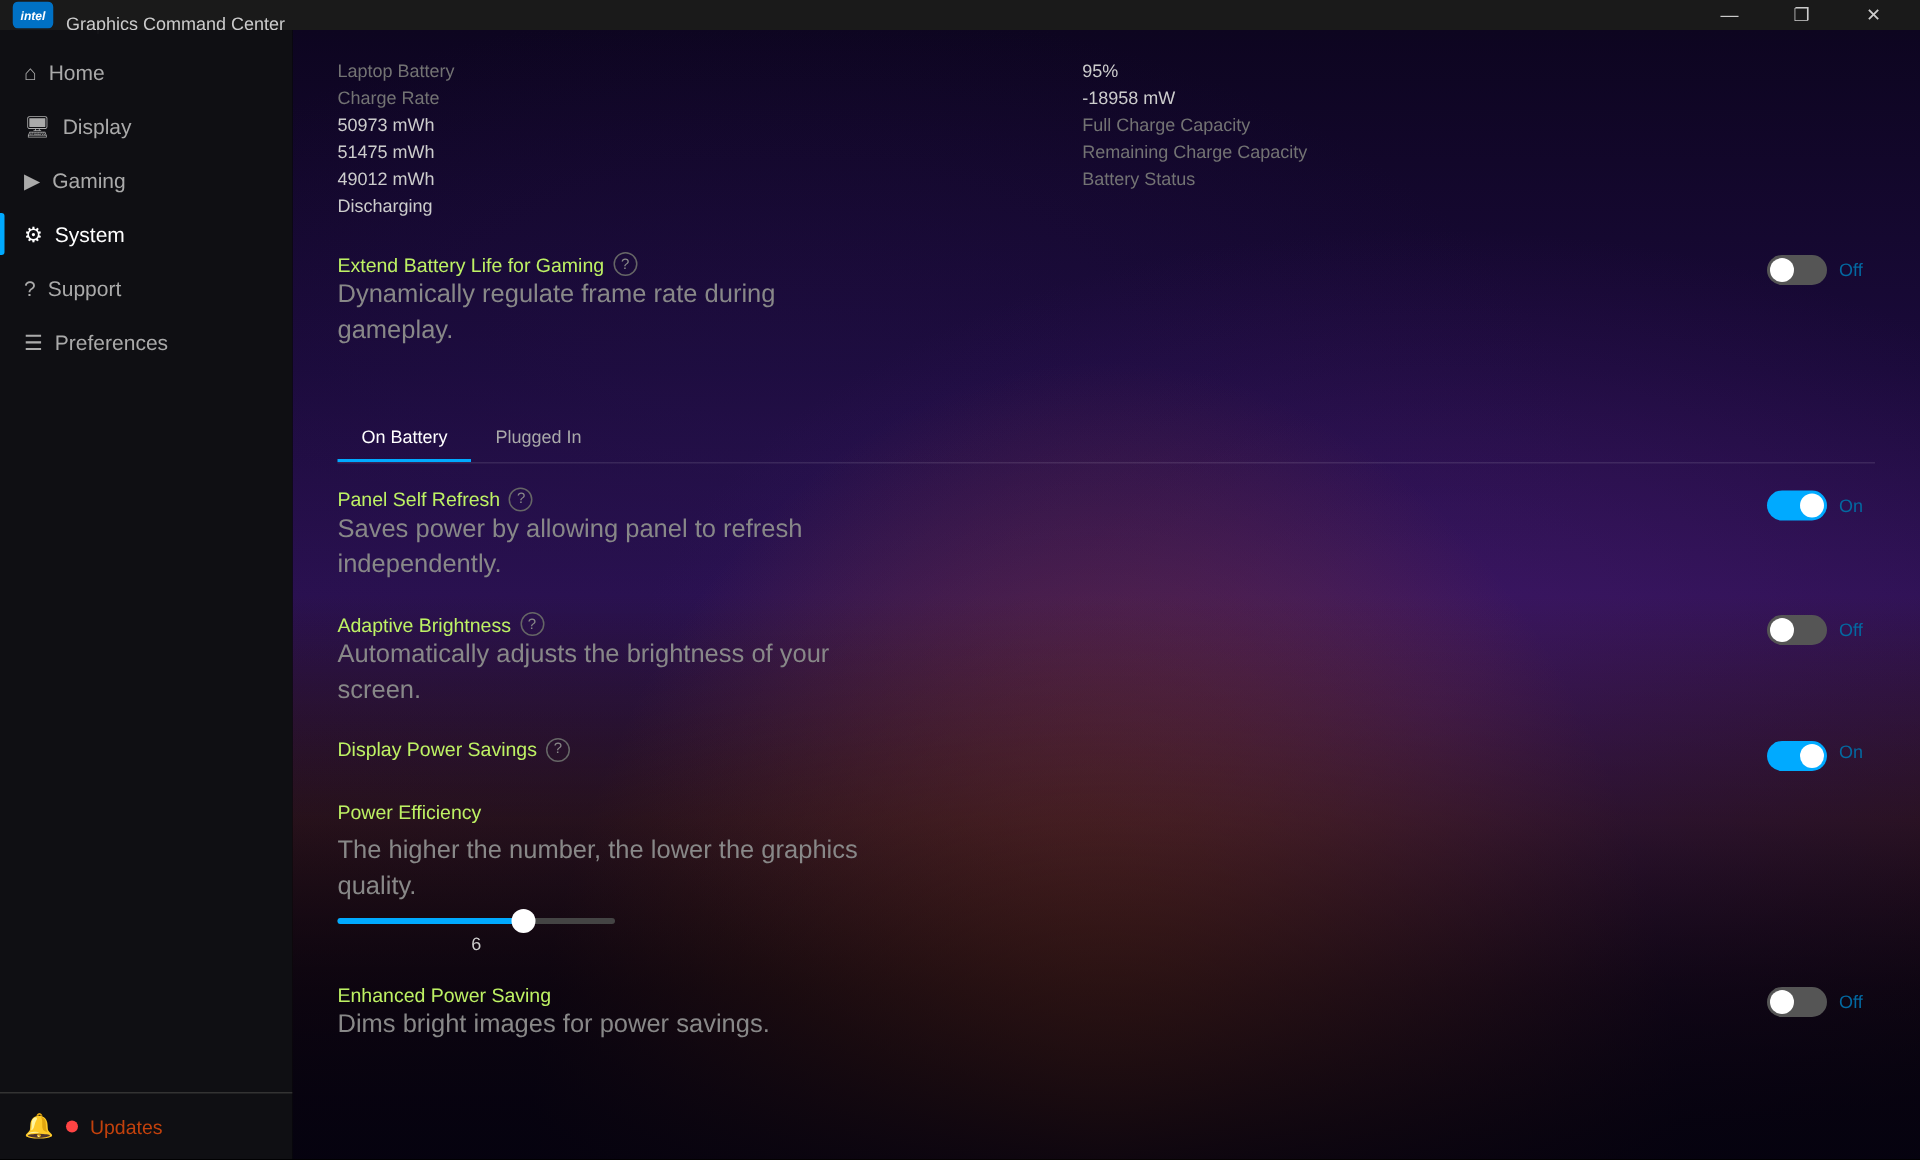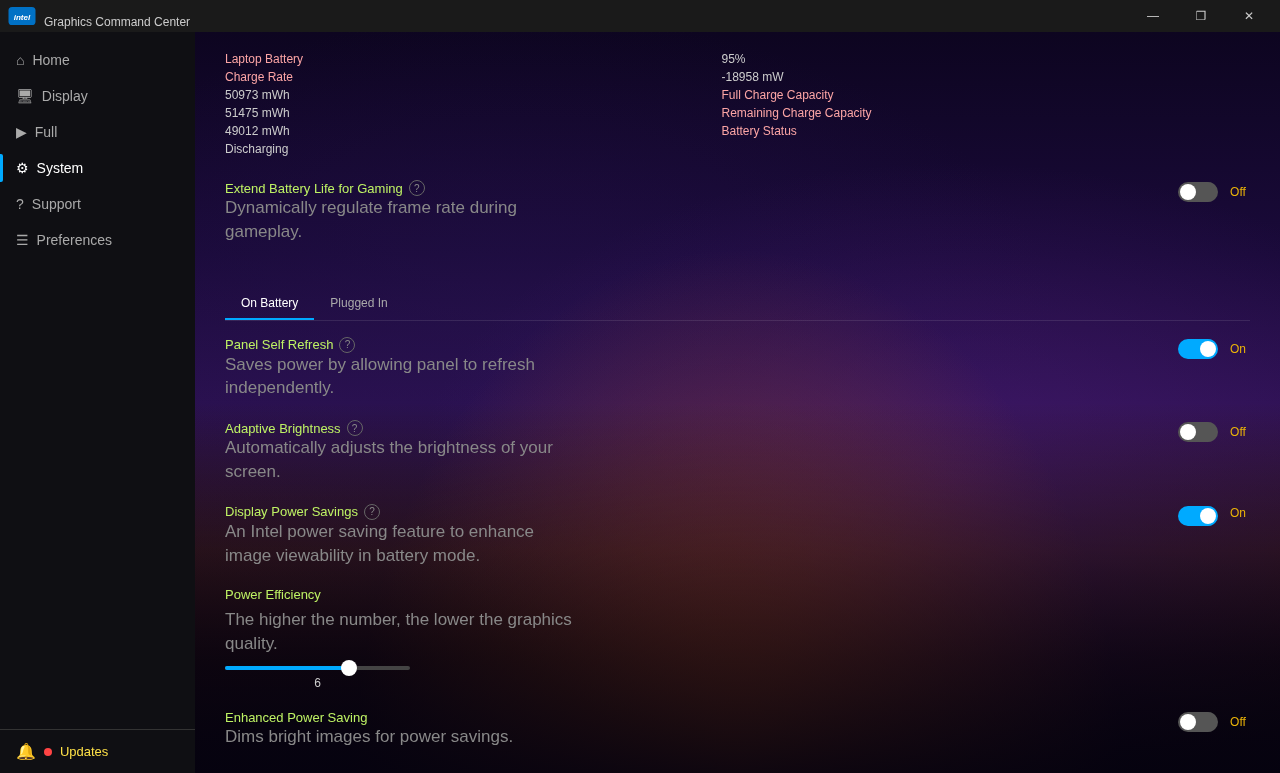--- a/index.html
+++ b/index.html
@@ -9,21 +9,21 @@
       height: 773px;
       overflow: hidden;
       font-family: 'Segoe UI', Arial, sans-serif;
       background: #000;
       display: flex;
       flex-direction: column;
     }
 
     
     .titlebar {
-      height: 32px;
+      height: 20px;
       background: #1a1a1a;
       display: flex;
       align-items: center;
       justify-content: space-between;
       padding: 0 8px;
       flex-shrink: 0;
     }
     .titlebar-left {
       display: flex;
       align-items: center;
@@ -110,21 +110,21 @@
       height: 8px;
       background: #ff4444;
       border-radius: 50%;
       flex-shrink: 0;
     }
     .bell-icon {
       font-size: 16px;
       color: #aaa;
     }
     .updates-label {
-      color: #fde047;
+      color: #c2410c;
       font-size: 13px;
     }
 
     
     .content-area {
       flex: 1;
       display: flex;
       flex-direction: column;
       position: relative;
       overflow: hidden;
@@ -193,21 +193,21 @@
     }
 
     
     .battery-grid {
       display: grid;
       grid-template-columns: auto auto;
       gap: 4px 40px;
       margin-bottom: 24px;
     }
     .battery-label {
-      color: #fca5a5;
+      color: #737373;
       font-size: 12px;
     }
     .battery-value {
       color: #ccc;
       font-size: 12px;
     }
 
     
     .setting-row {
       margin-bottom: 20px;
@@ -235,24 +235,23 @@
       cursor: pointer;
       flex-shrink: 0;
     }
     .setting-desc {
       color: #888;
       font-size: 17px;
       max-width: 350px;
       line-height: 1.4;
     }
     .toggle-label {
-      color: #eab308;
+      color: #0369a1;
       font-size: 12px;
       min-width: 24px;
-      text-align: center;
     }
 
     
     .toggle {
       position: relative;
       width: 40px;
       height: 20px;
       cursor: pointer;
     }
     .toggle-track {
@@ -375,21 +374,21 @@
       <div class="sidebar-item">
         <span style="font-size:14px;">⌂</span>
         <span>Home</span>
       </div>
       <div class="sidebar-item">
         <span style="font-size:14px;">🖥</span>
         <span>Display</span>
       </div>
       <div class="sidebar-item">
         <span style="font-size:14px;">▶</span>
-        <span>Full</span>
+        <span>Gaming</span>
       </div>
       <div class="sidebar-item active">
         <span style="font-size:14px;">⚙</span>
         <span>System</span>
       </div>
       <div class="sidebar-item">
         <span style="font-size:14px;">?</span>
         <span>Support</span>
       </div>
       <div class="sidebar-item">
@@ -500,21 +499,20 @@
           </div>
         </div>
 
         <div class="setting-row">
           <div class="section-with-control">
             <div class="section-left">
               <div class="setting-title-group">
                 <span class="setting-title">Display Power Savings</span>
                 <div class="help-icon">?</div>
               </div>
-              <div class="setting-desc">An Intel power saving feature to enhance image viewability in battery mode.</div>
             </div>
             <div class="section-right" style="margin-top: 0; align-items: flex-start; padding-top: 2px;">
               <div class="toggle">
                 <div class="toggle-track on">
                   <div class="toggle-thumb"></div>
                 </div>
               </div>
               <span class="toggle-label">On</span>
             </div>
           </div>

